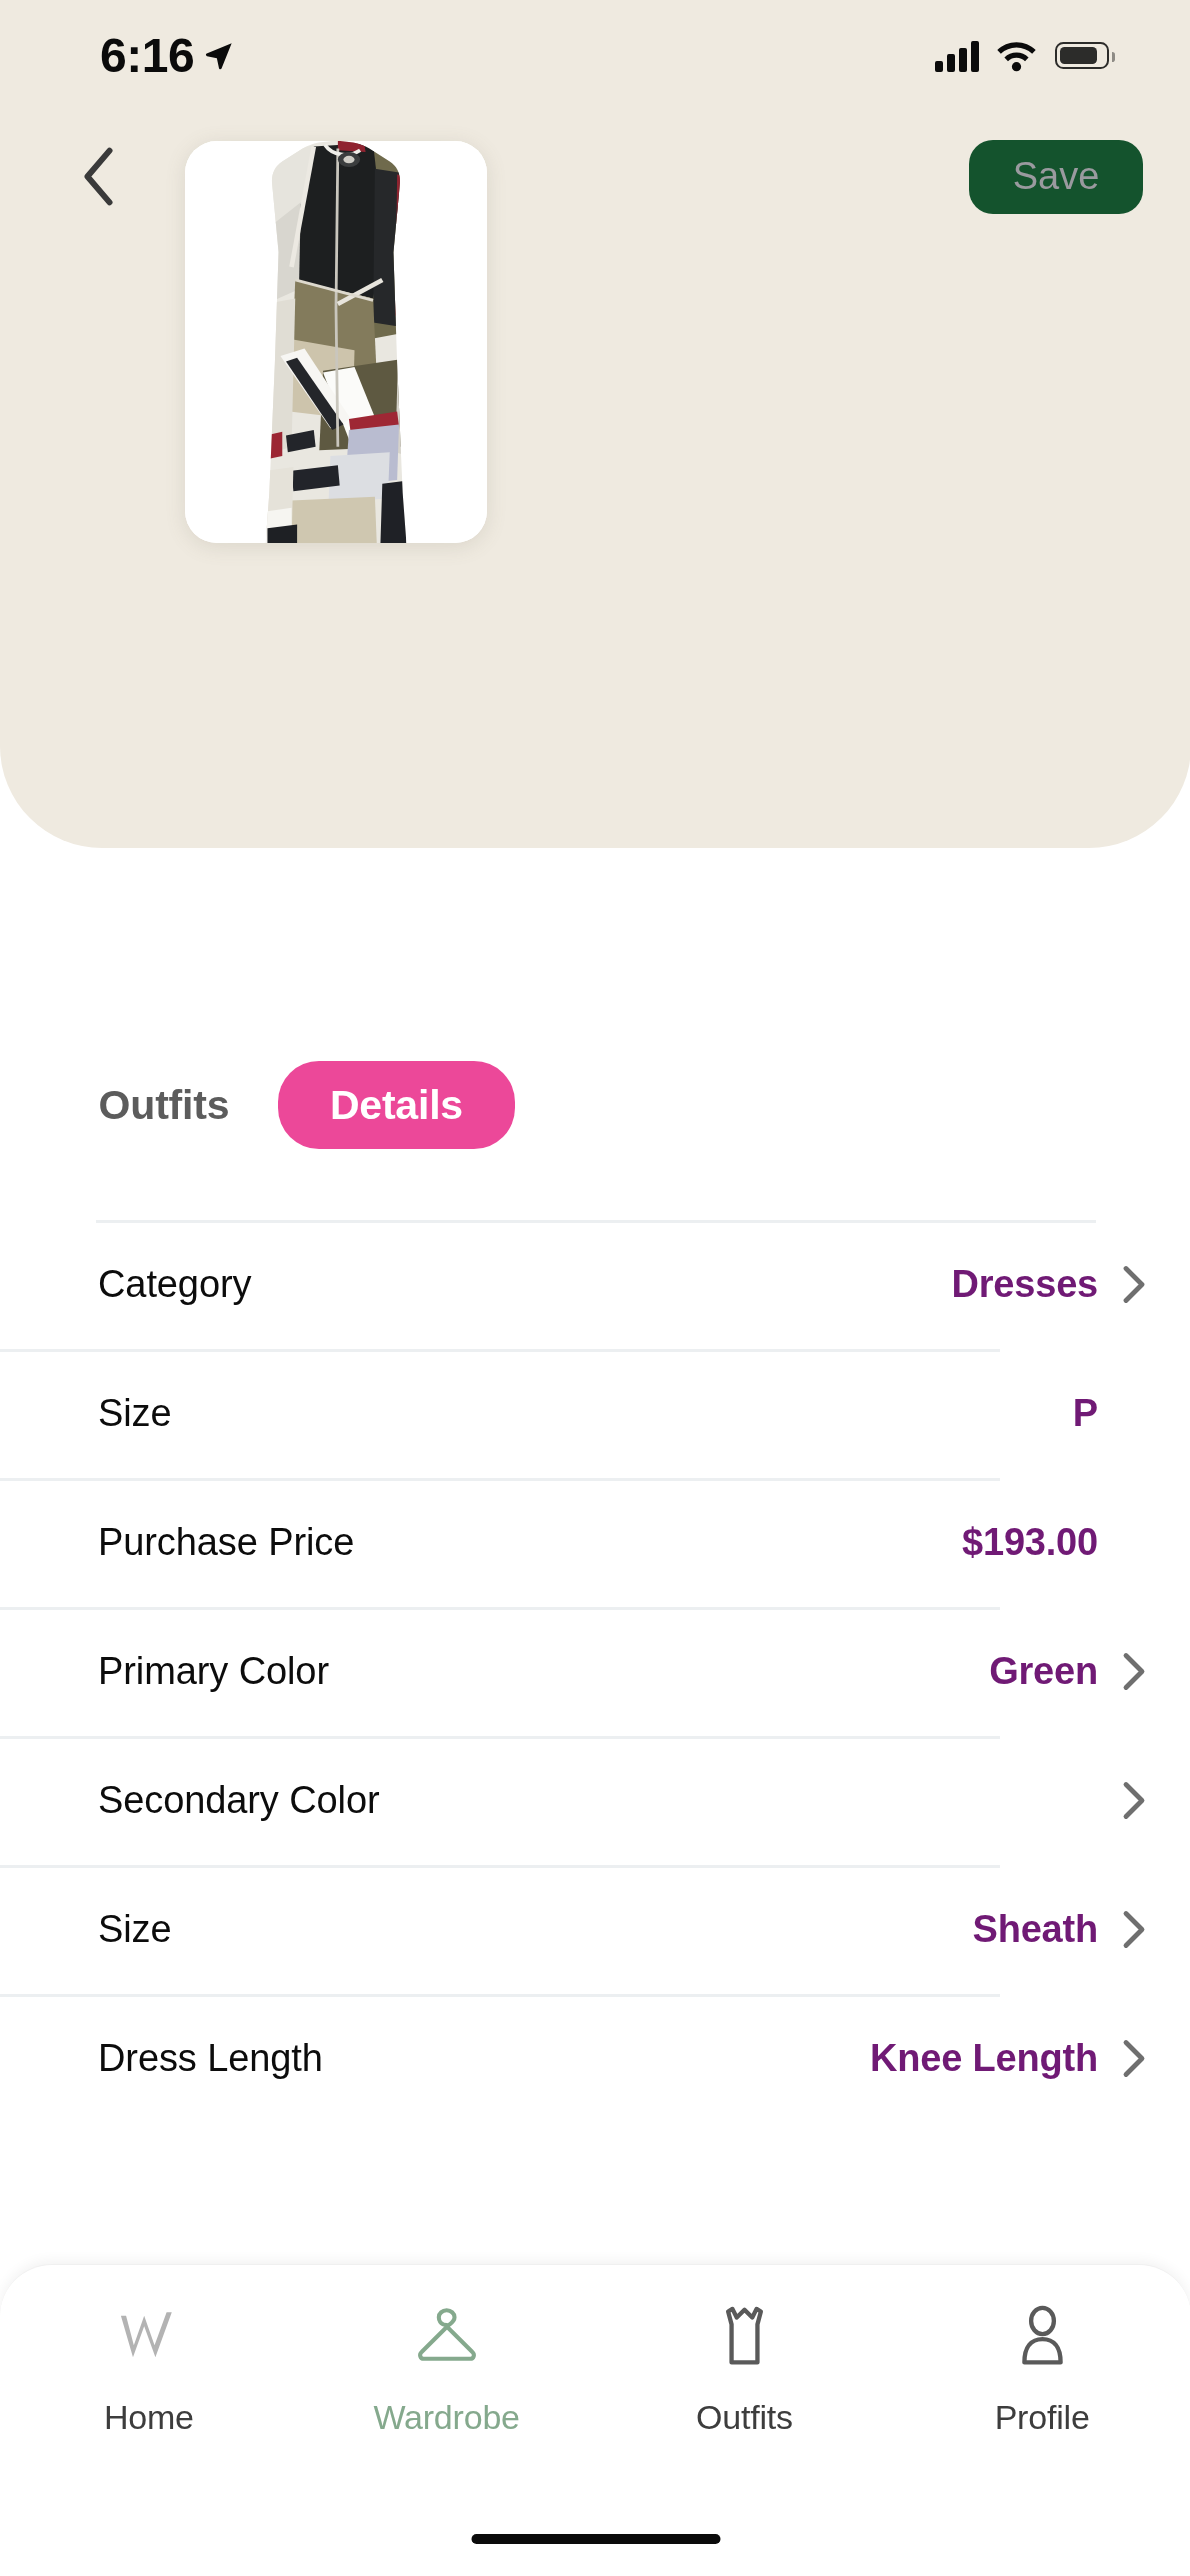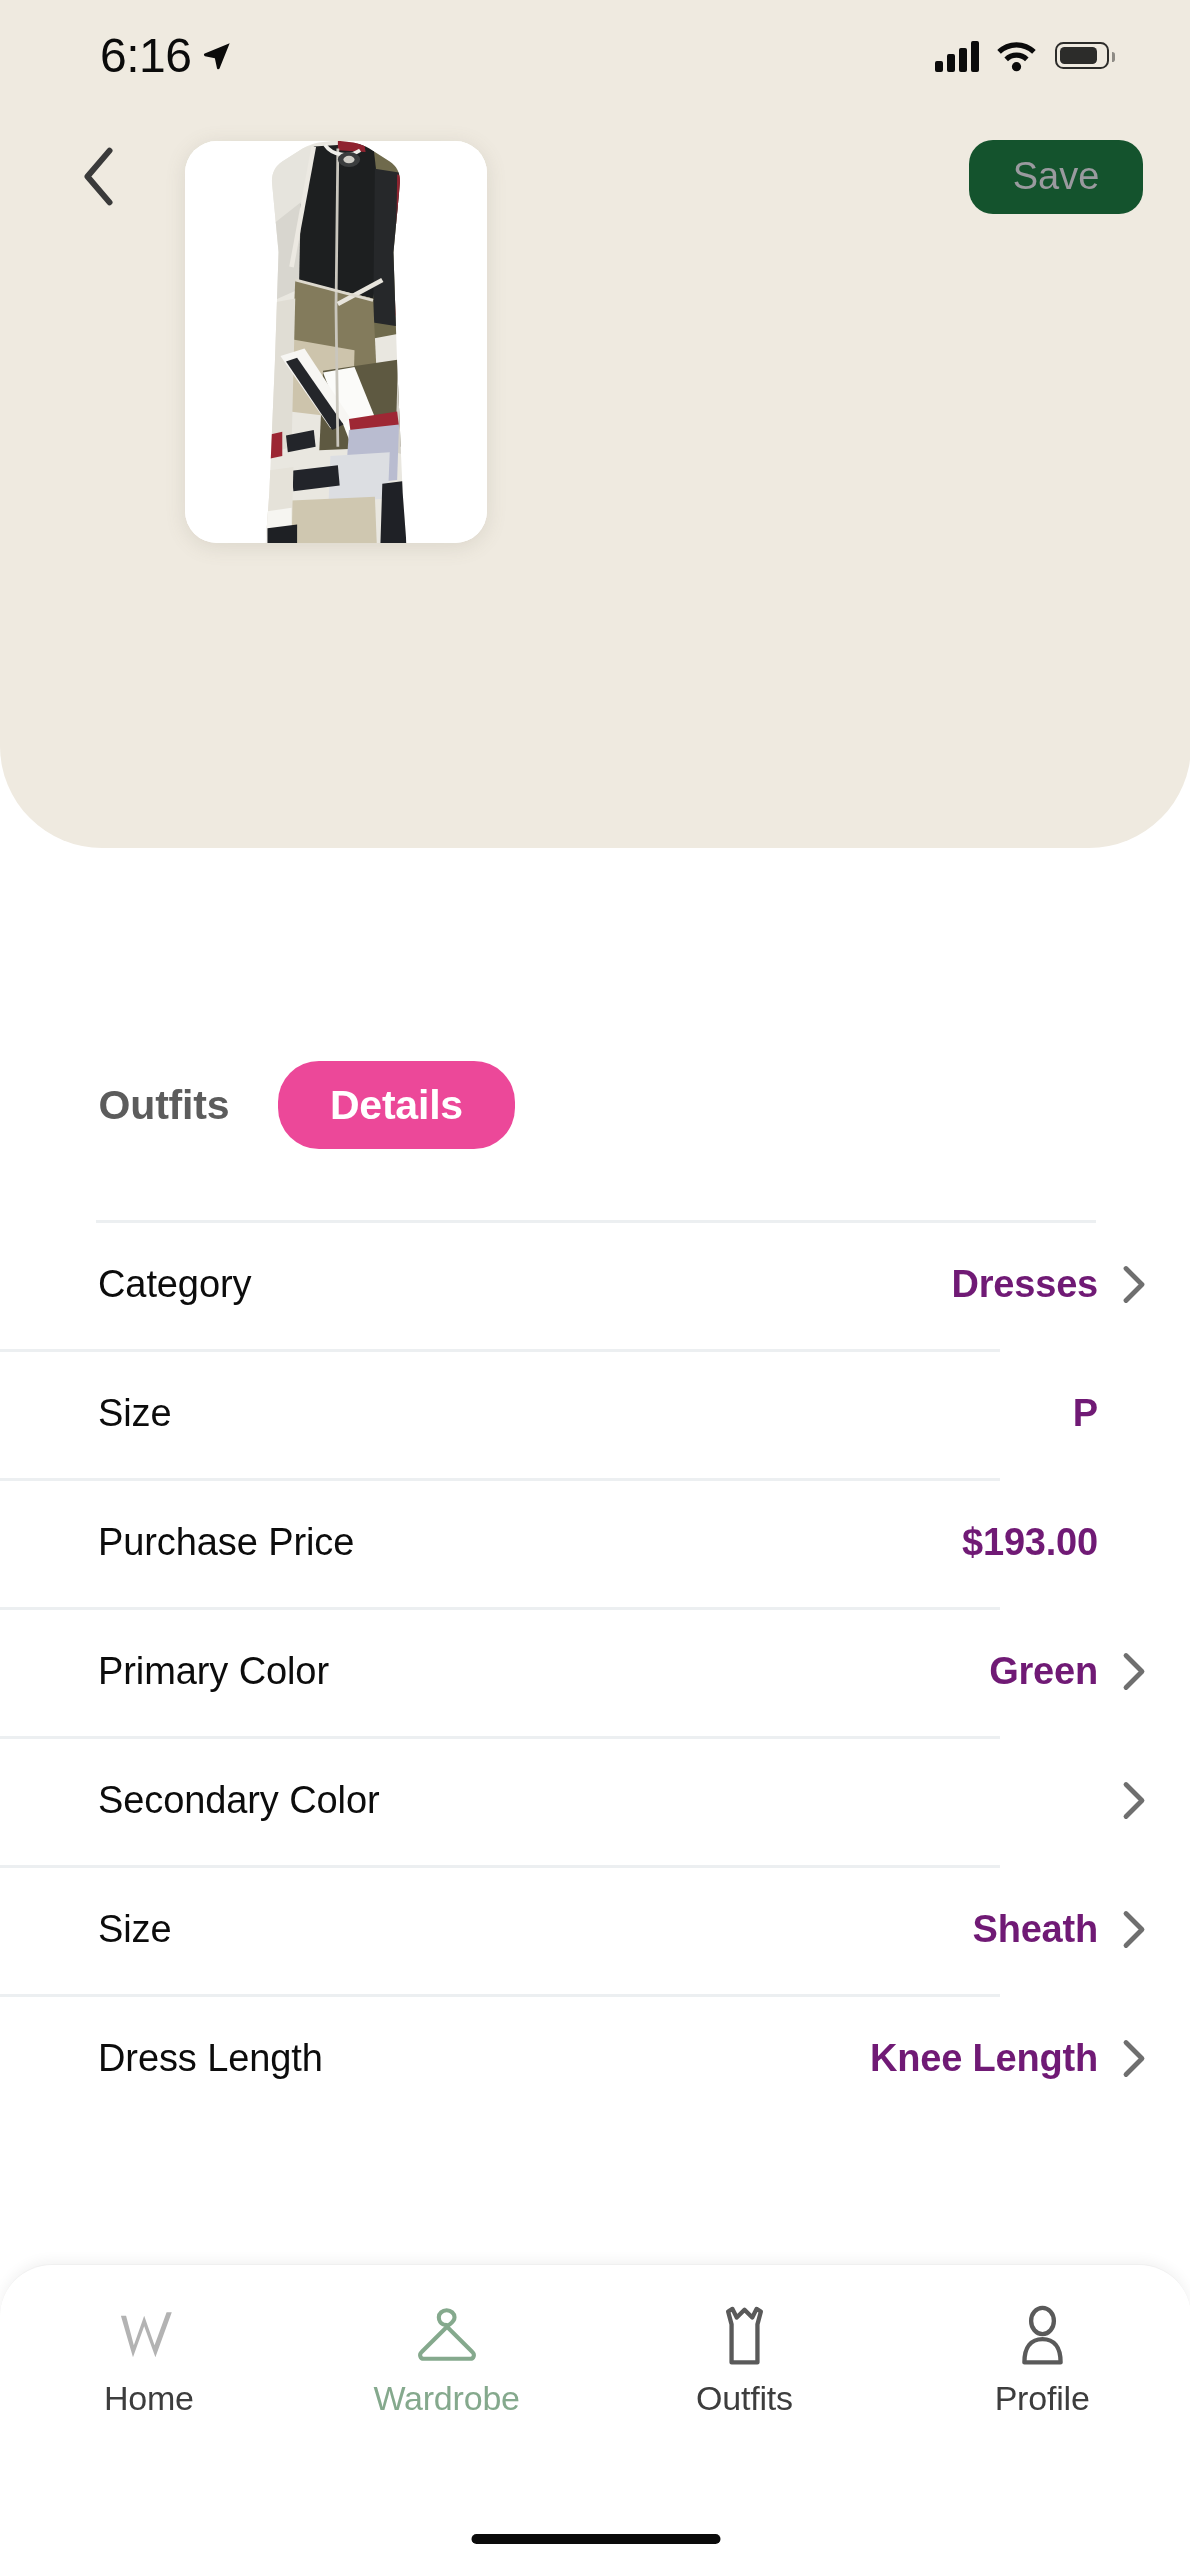--- a/index.html
+++ b/index.html
@@ -20,21 +20,21 @@
     border-bottom-right-radius:102px;
   }
 
   
   .status-bar{
     position:absolute; left:0; top:0; width:1191px; height:111px;
     display:flex; align-items:center; justify-content:space-between;
     padding:0 82px 0 100px;
   }
   .status-time{
-    font-size:48px; font-weight:400; color:#0b0b0b; letter-spacing:-0.5px;
+    font-size:48px; font-weight:700; color:#0b0b0b; letter-spacing:-0.5px;
     display:flex; align-items:center; gap:9.3px;
   }
   .loc-arrow{ display:block; }
   .status-right{ display:flex; align-items:center; gap:16.7px; }
   .cell-bars{ display:flex; align-items:flex-end; gap:4.6px; height:32px; }
   .cell-bars i{ display:block; width:7.4px; background:#0b0b0b; border-radius:1.9px; }
   .cell-bars i:nth-child(1){ height:11px; }
   .cell-bars i:nth-child(2){ height:17.6px; }
   .cell-bars i:nth-child(3){ height:24px; }
   .cell-bars i:nth-child(4){ height:31px; }
@@ -126,21 +126,21 @@
   .tab-bar{
     position:absolute; left:0; bottom:0; width:1191px; height:312px;
     background:#ffffff;
     border-top-left-radius:52px; border-top-right-radius:52px;
     box-shadow:0 -2.8px 13px rgba(0,0,0,.055);
     border-top:1.9px solid #f0f0f0;
     display:flex; align-items:flex-start; justify-content:space-around;
     padding-top:32px;
   }
   .tab-item{
-    width:24%; display:flex; flex-direction:column; align-items:center; gap:4px;
+    width:24%; display:flex; flex-direction:column; align-items:center; gap:23px;
     background:none; border:none; cursor:pointer;
     font-family:"Liberation Sans", sans-serif;
   }
   .tab-icon{ height:78px; display:flex; align-items:center; justify-content:center; }
   .tab-label{ font-size:34px; font-weight:400; color:#3d3d3d; letter-spacing:-0.2px; }
   .tab-item.active .tab-label{ color:#85a98d; }
   .home-indicator{
     position:absolute; left:50%; bottom:32px; transform:translateX(-50%);
     width:249px; height:10.2px; background:#0b0b0b; border-radius:6.5px;
   }

